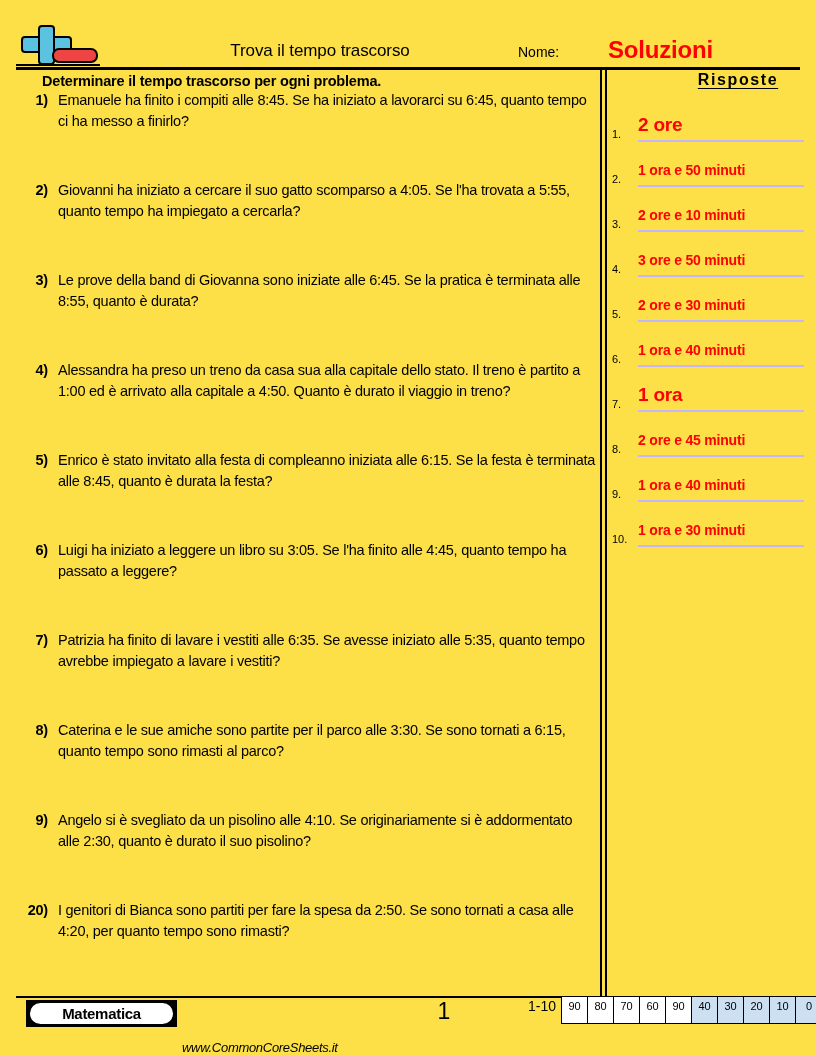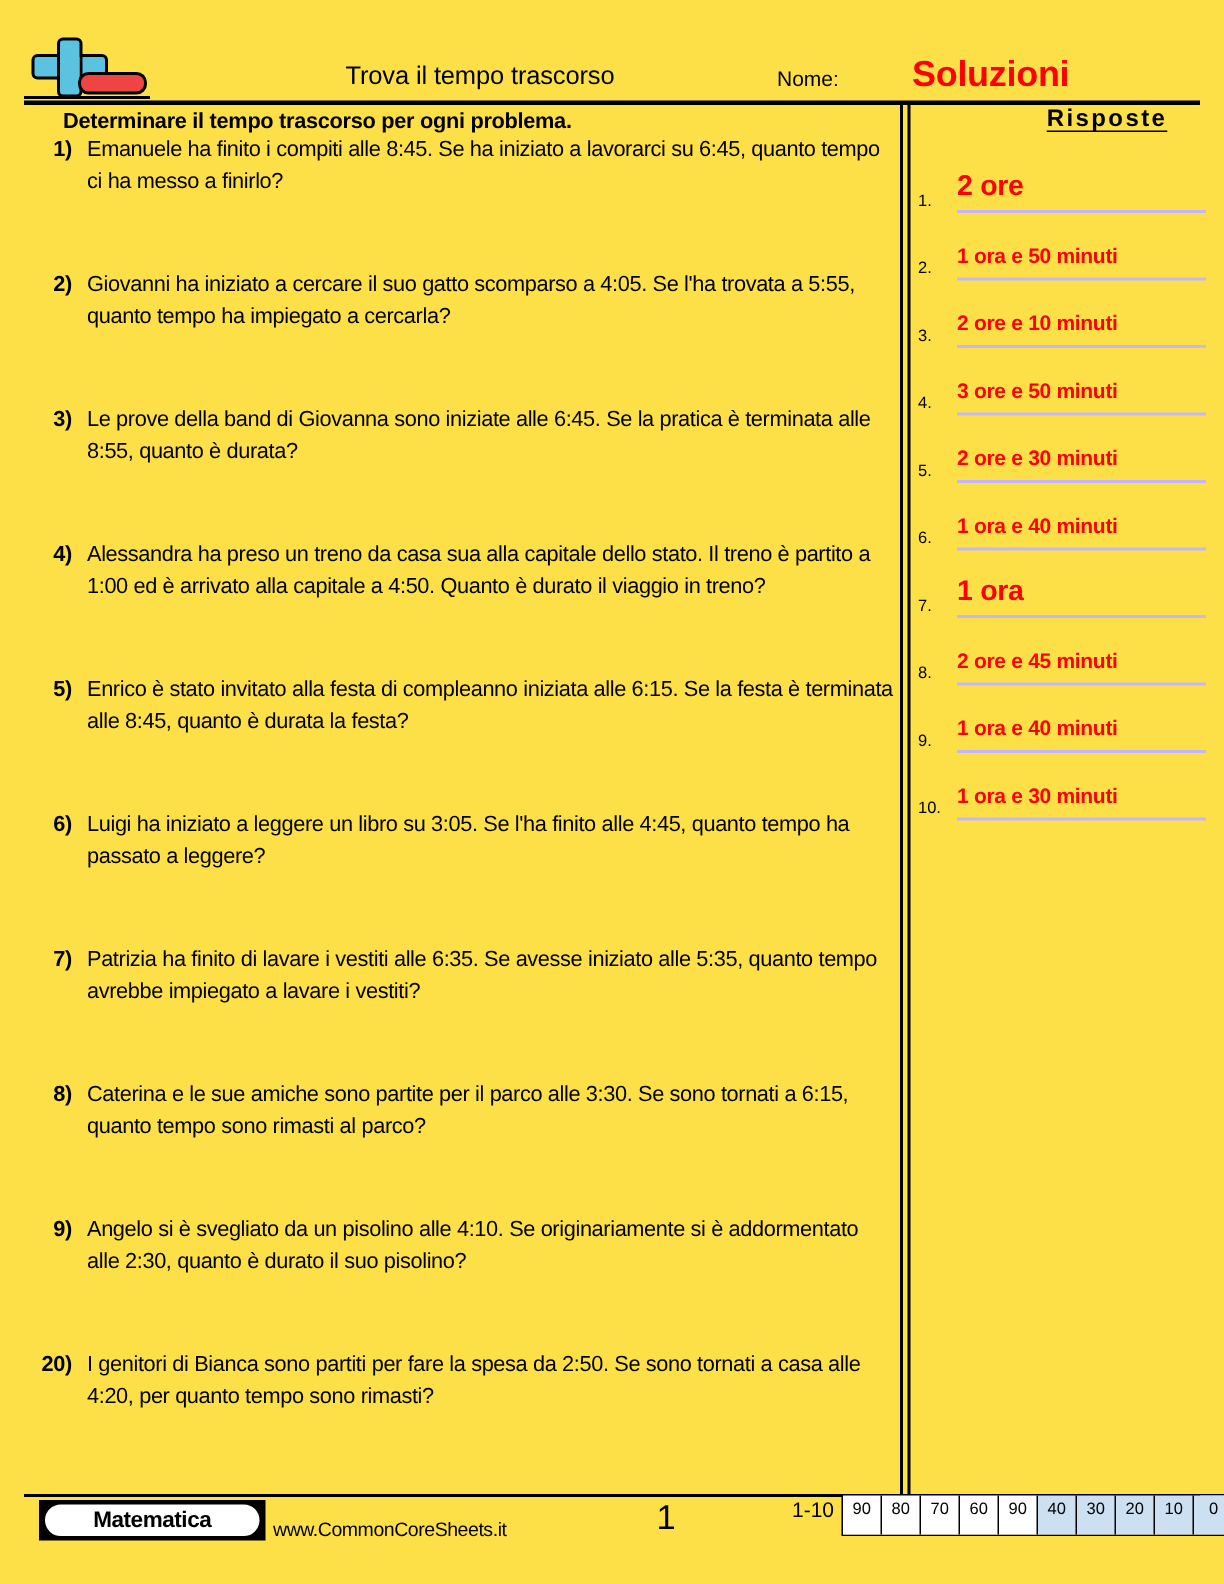--- a/index.html
+++ b/index.html
@@ -268,24 +268,25 @@
     display: block;
     font-size: 15px;
     font-weight: bold;
     line-height: 21px;
     color: #000;
     letter-spacing: -0.3px;
   }
   #site-url {
     position: absolute;
     left: 182px;
-    top: 1012px;
+    top: 1040px;
     font-size: 13px;
     line-height: 16px;
     letter-spacing: -0.3px;
+    font-style: italic;
   }
   #page-num {
     position: absolute;
     left: 400px;
     top: 996px;
     width: 88px;
     text-align: center;
     font-size: 23px;
     line-height: 30px;
   }

